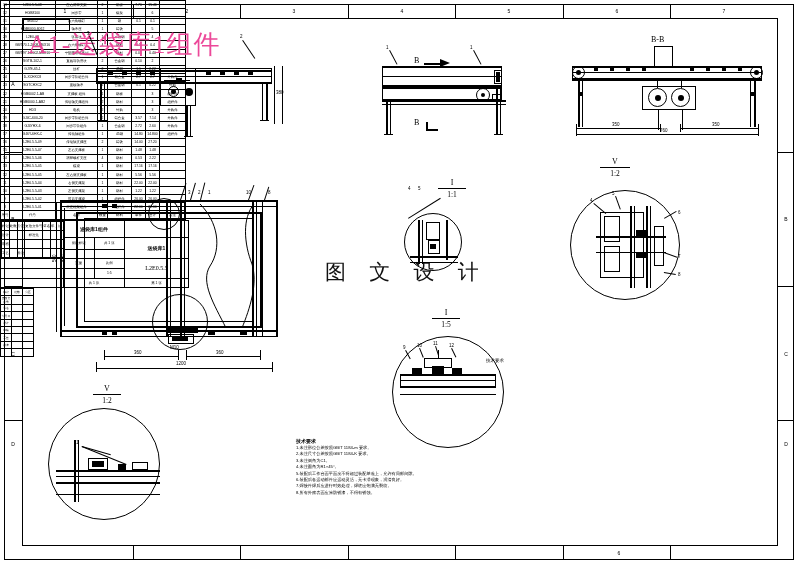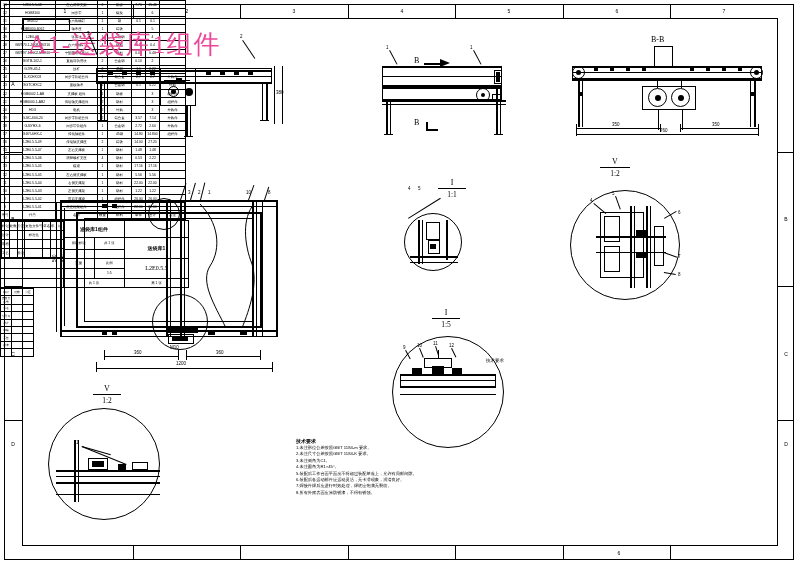--- a/index.html
+++ b/index.html
@@ -92,20 +92,21 @@
   <div class="abs hln ln" style="left:778px;top:152px;width:16px;"></div>
   <div class="abs hln ln" style="left:778px;top:286px;width:16px;"></div>
   <div class="abs hln ln" style="left:778px;top:420px;width:16px;"></div>
   <div class="abs zone-lbl" style="left:778px;top:215px;width:16px;">B</div>
   <div class="abs zone-lbl" style="left:778px;top:350px;width:16px;">C</div>
   <div class="abs zone-lbl" style="left:778px;top:440px;width:16px;">D</div>
 
   <div class="abs rect" style="left:23px;top:19px;width:47px;height:12px;"></div>
 
   <div class="abs doc-title">A1-送袋库1组件</div>
+  <div class="abs watermark">图 文 设 计</div>
 
   <div>
     <div class="abs hln2 ln" style="left:96px;top:70px;width:176px;"></div>
     <div class="abs hln ln" style="left:96px;top:76px;width:176px;"></div>
     <div class="abs hln2 ln" style="left:96px;top:82px;width:176px;"></div>
     <div class="abs rect" style="left:96px;top:68px;width:176px;height:16px;"></div>
 
     <div class="abs solidfill" style="left:108px;top:72px;width:5px;height:3px;"></div>
     <div class="abs solidfill" style="left:122px;top:72px;width:5px;height:3px;"></div>
     <div class="abs solidfill" style="left:136px;top:72px;width:5px;height:3px;"></div>

